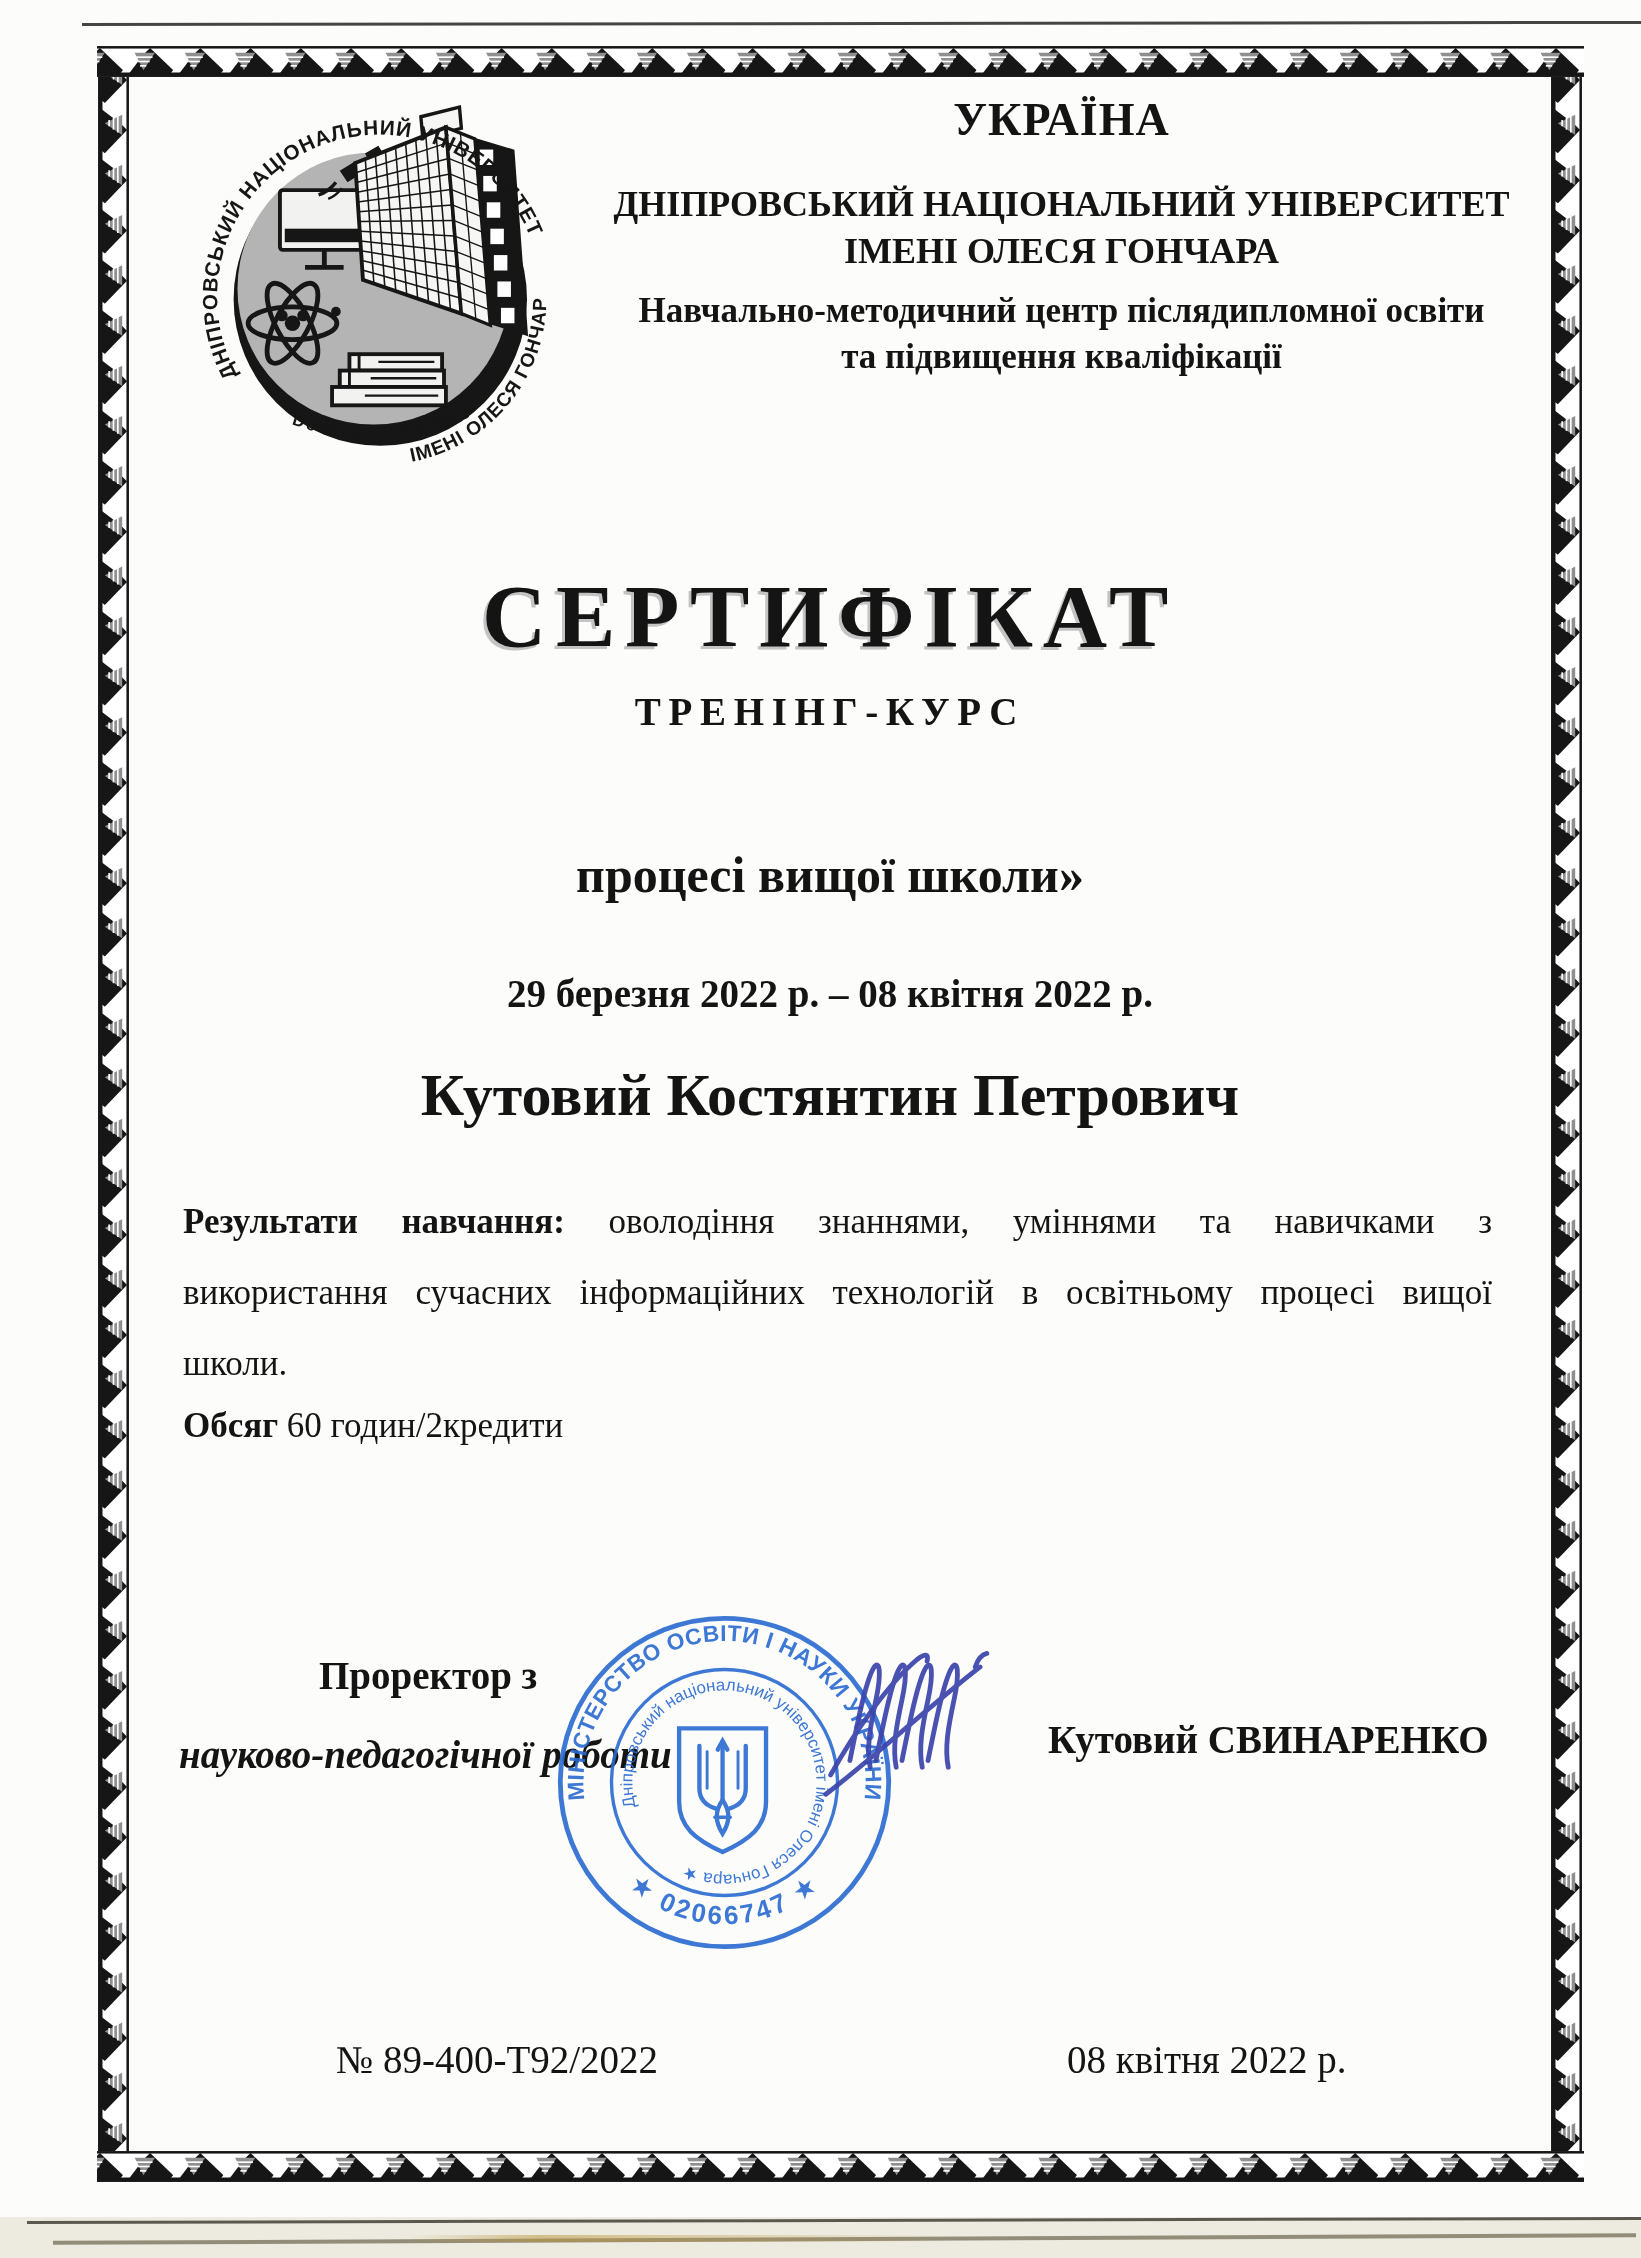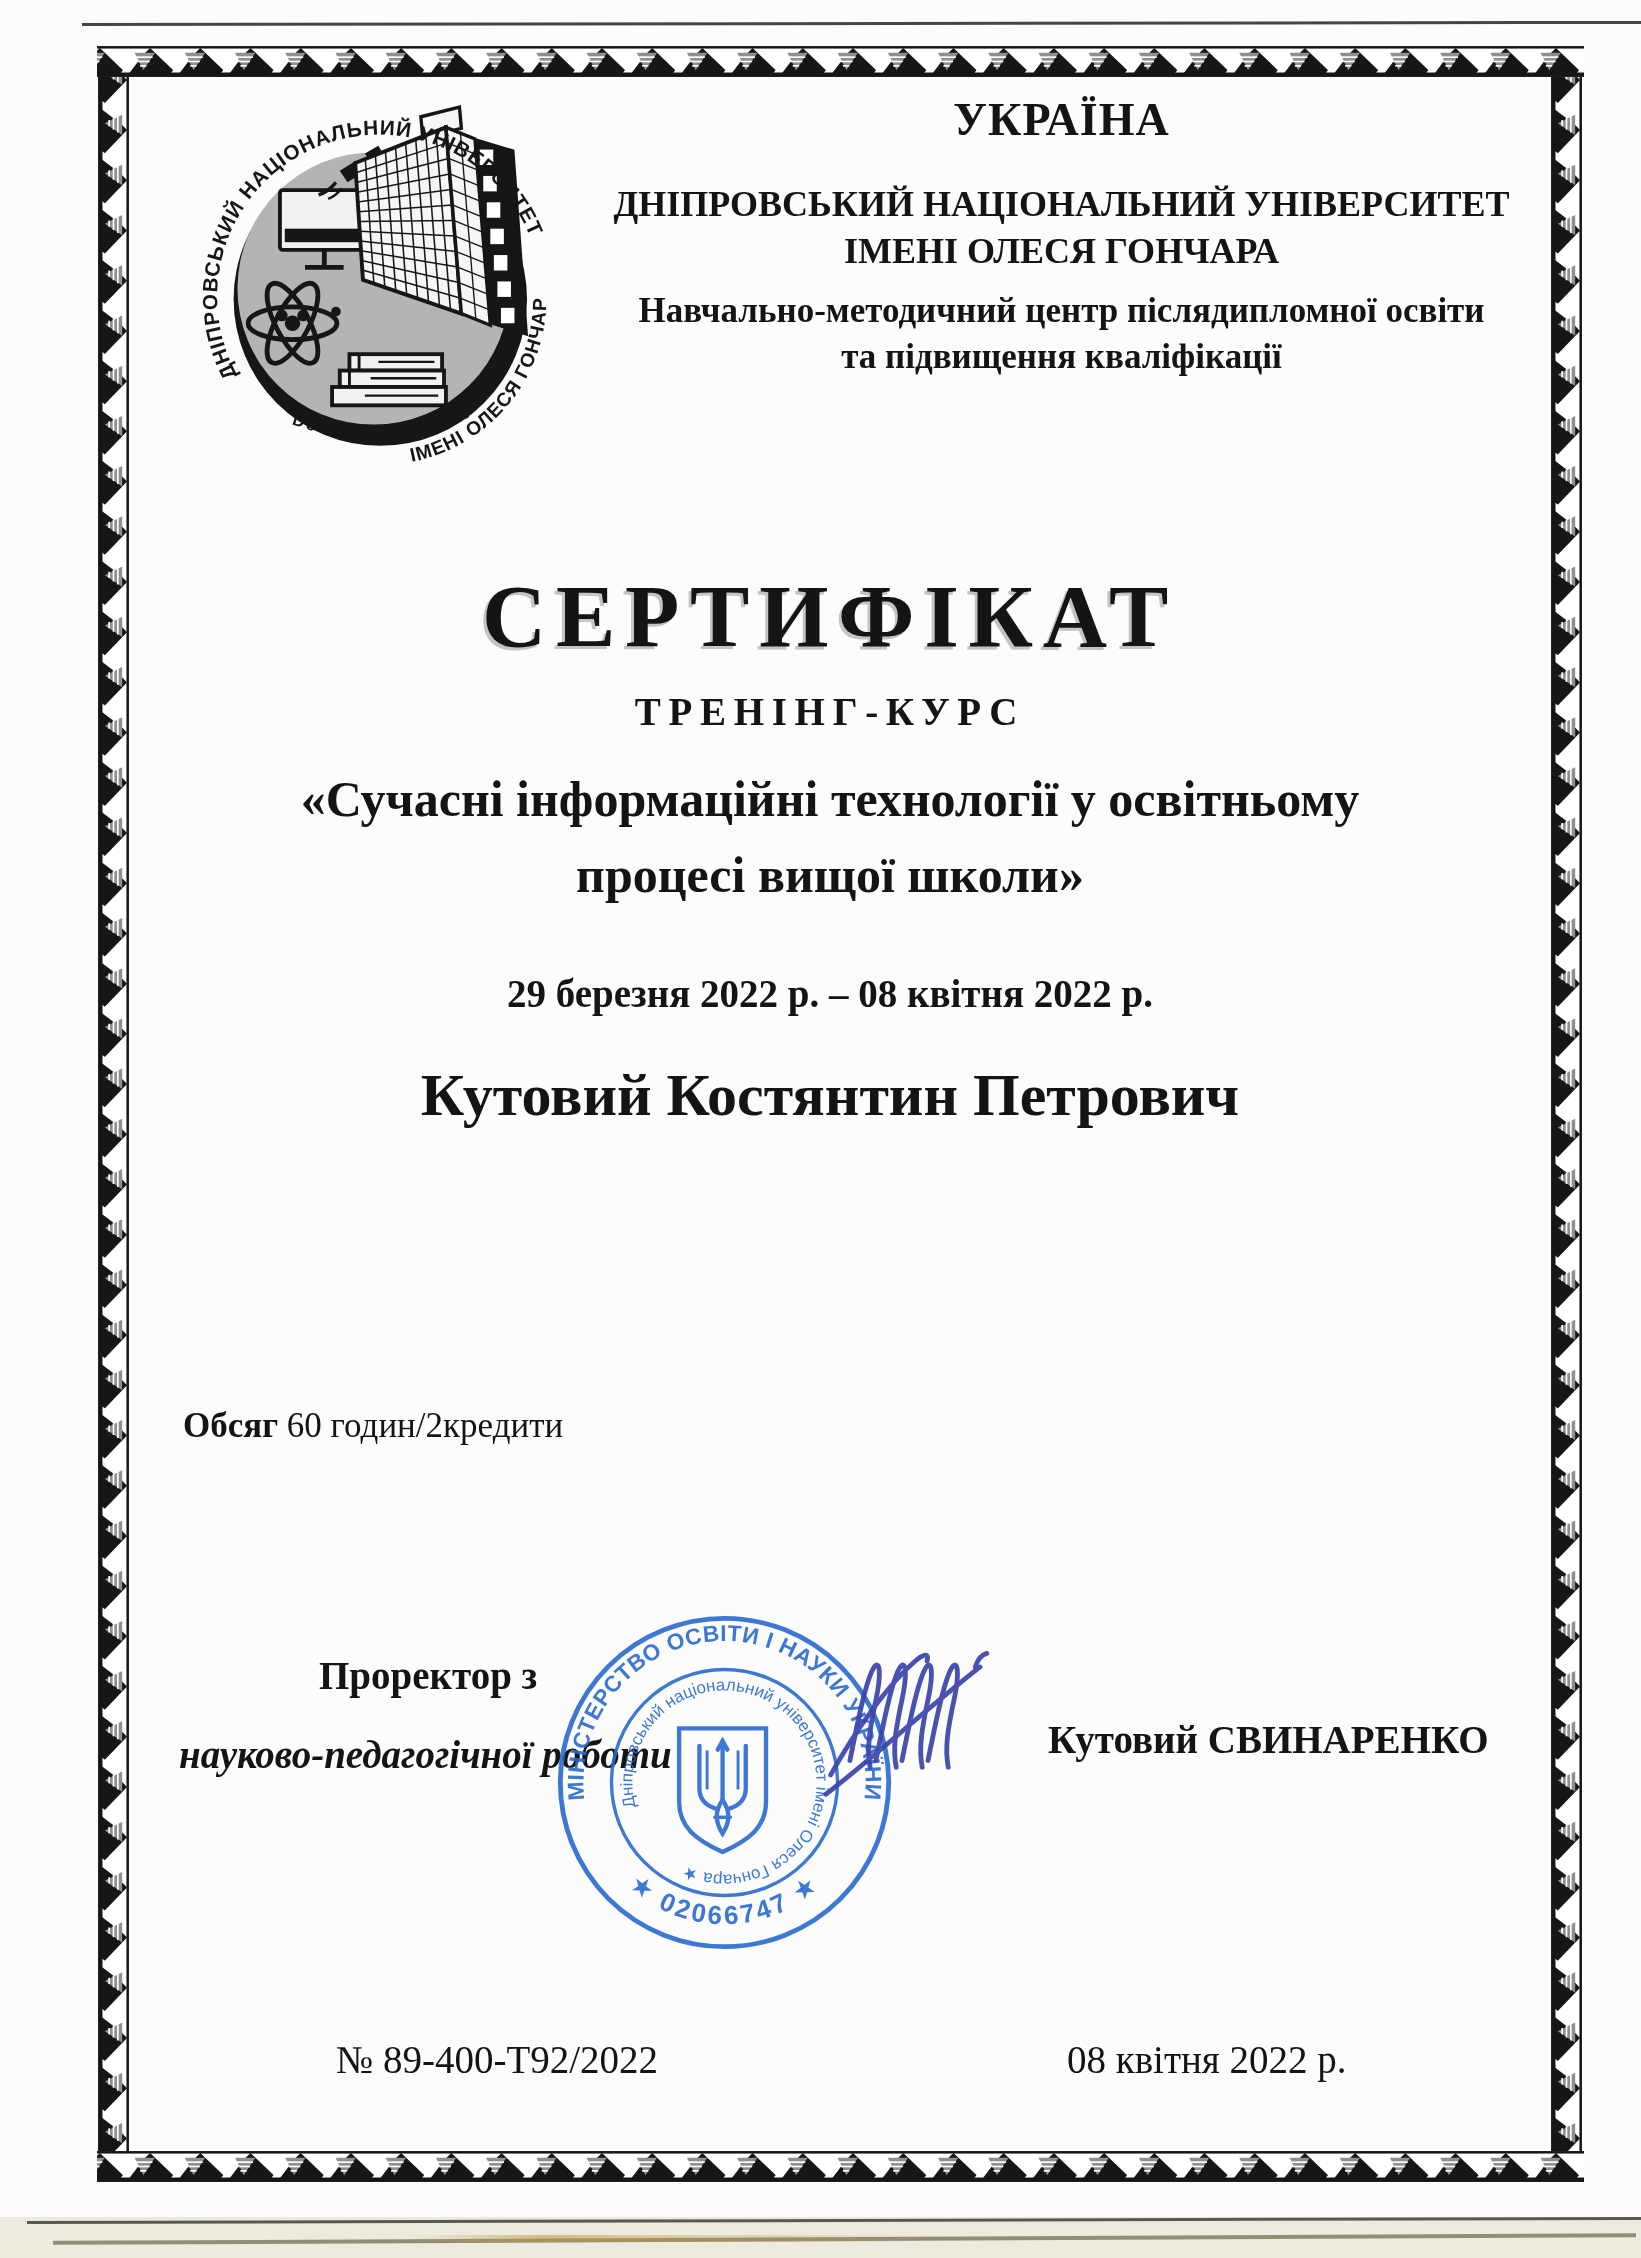--- a/index.html
+++ b/index.html
@@ -1075,25 +1075,29 @@
   </svg>
 
   <div class="hdr abs country">УКРАЇНА</div>
   <div class="hdr abs uni1">ДНІПРОВСЬКИЙ НАЦІОНАЛЬНИЙ УНІВЕРСИТЕТ</div>
   <div class="hdr abs uni2">ІМЕНІ ОЛЕСЯ ГОНЧАРА</div>
   <div class="hdr abs cen1">Навчально-методичний центр післядипломної освіти</div>
   <div class="hdr abs cen2">та підвищення кваліфікації</div>
 
   <div class="main abs cert-title">СЕРТИФІКАТ</div>
   <div class="main abs course-type">ТРЕНІНГ-КУРС</div>
-  <div class="main abs ct1">«Сучасні інформаційні технології у освітньому</div>
   <div class="main abs ct2">процесі вищої школи»</div>
   <div class="main abs dates">29 березня 2022 р. – 08 квітня 2022 р.</div>
   <div class="main abs recipient">Кутовий Костянтин Петрович</div>
 
+  <div class="results">
+    <div class="jline"><span class="b">Результати навчання:</span> <span>оволодіння знаннями, уміннями та навичками з</span></div>
+    <div class="jline">використання сучасних інформаційних технологій в освітньому процесі вищої</div>
+    <div>школи.</div>
+  </div>
   <div class="volume"><span class="b">Обсяг</span> <span>60 годин/2кредити</span></div>
 
   <div class="role1">Проректор з</div>
   <div class="role2">науково-педагогічної роботи</div>
   <div class="signer">Кутовий СВИНАРЕНКО</div>
 
   <svg class="stamp" width="367" height="367" viewBox="0 0 380 380" xmlns="http://www.w3.org/2000/svg">
     <circle cx="190" cy="190" r="170" fill="none" stroke="#2a6ad1" stroke-width="5"></circle>
     <circle cx="190" cy="190" r="117" fill="none" stroke="#2a6ad1" stroke-width="3.5"></circle>
     <defs>

